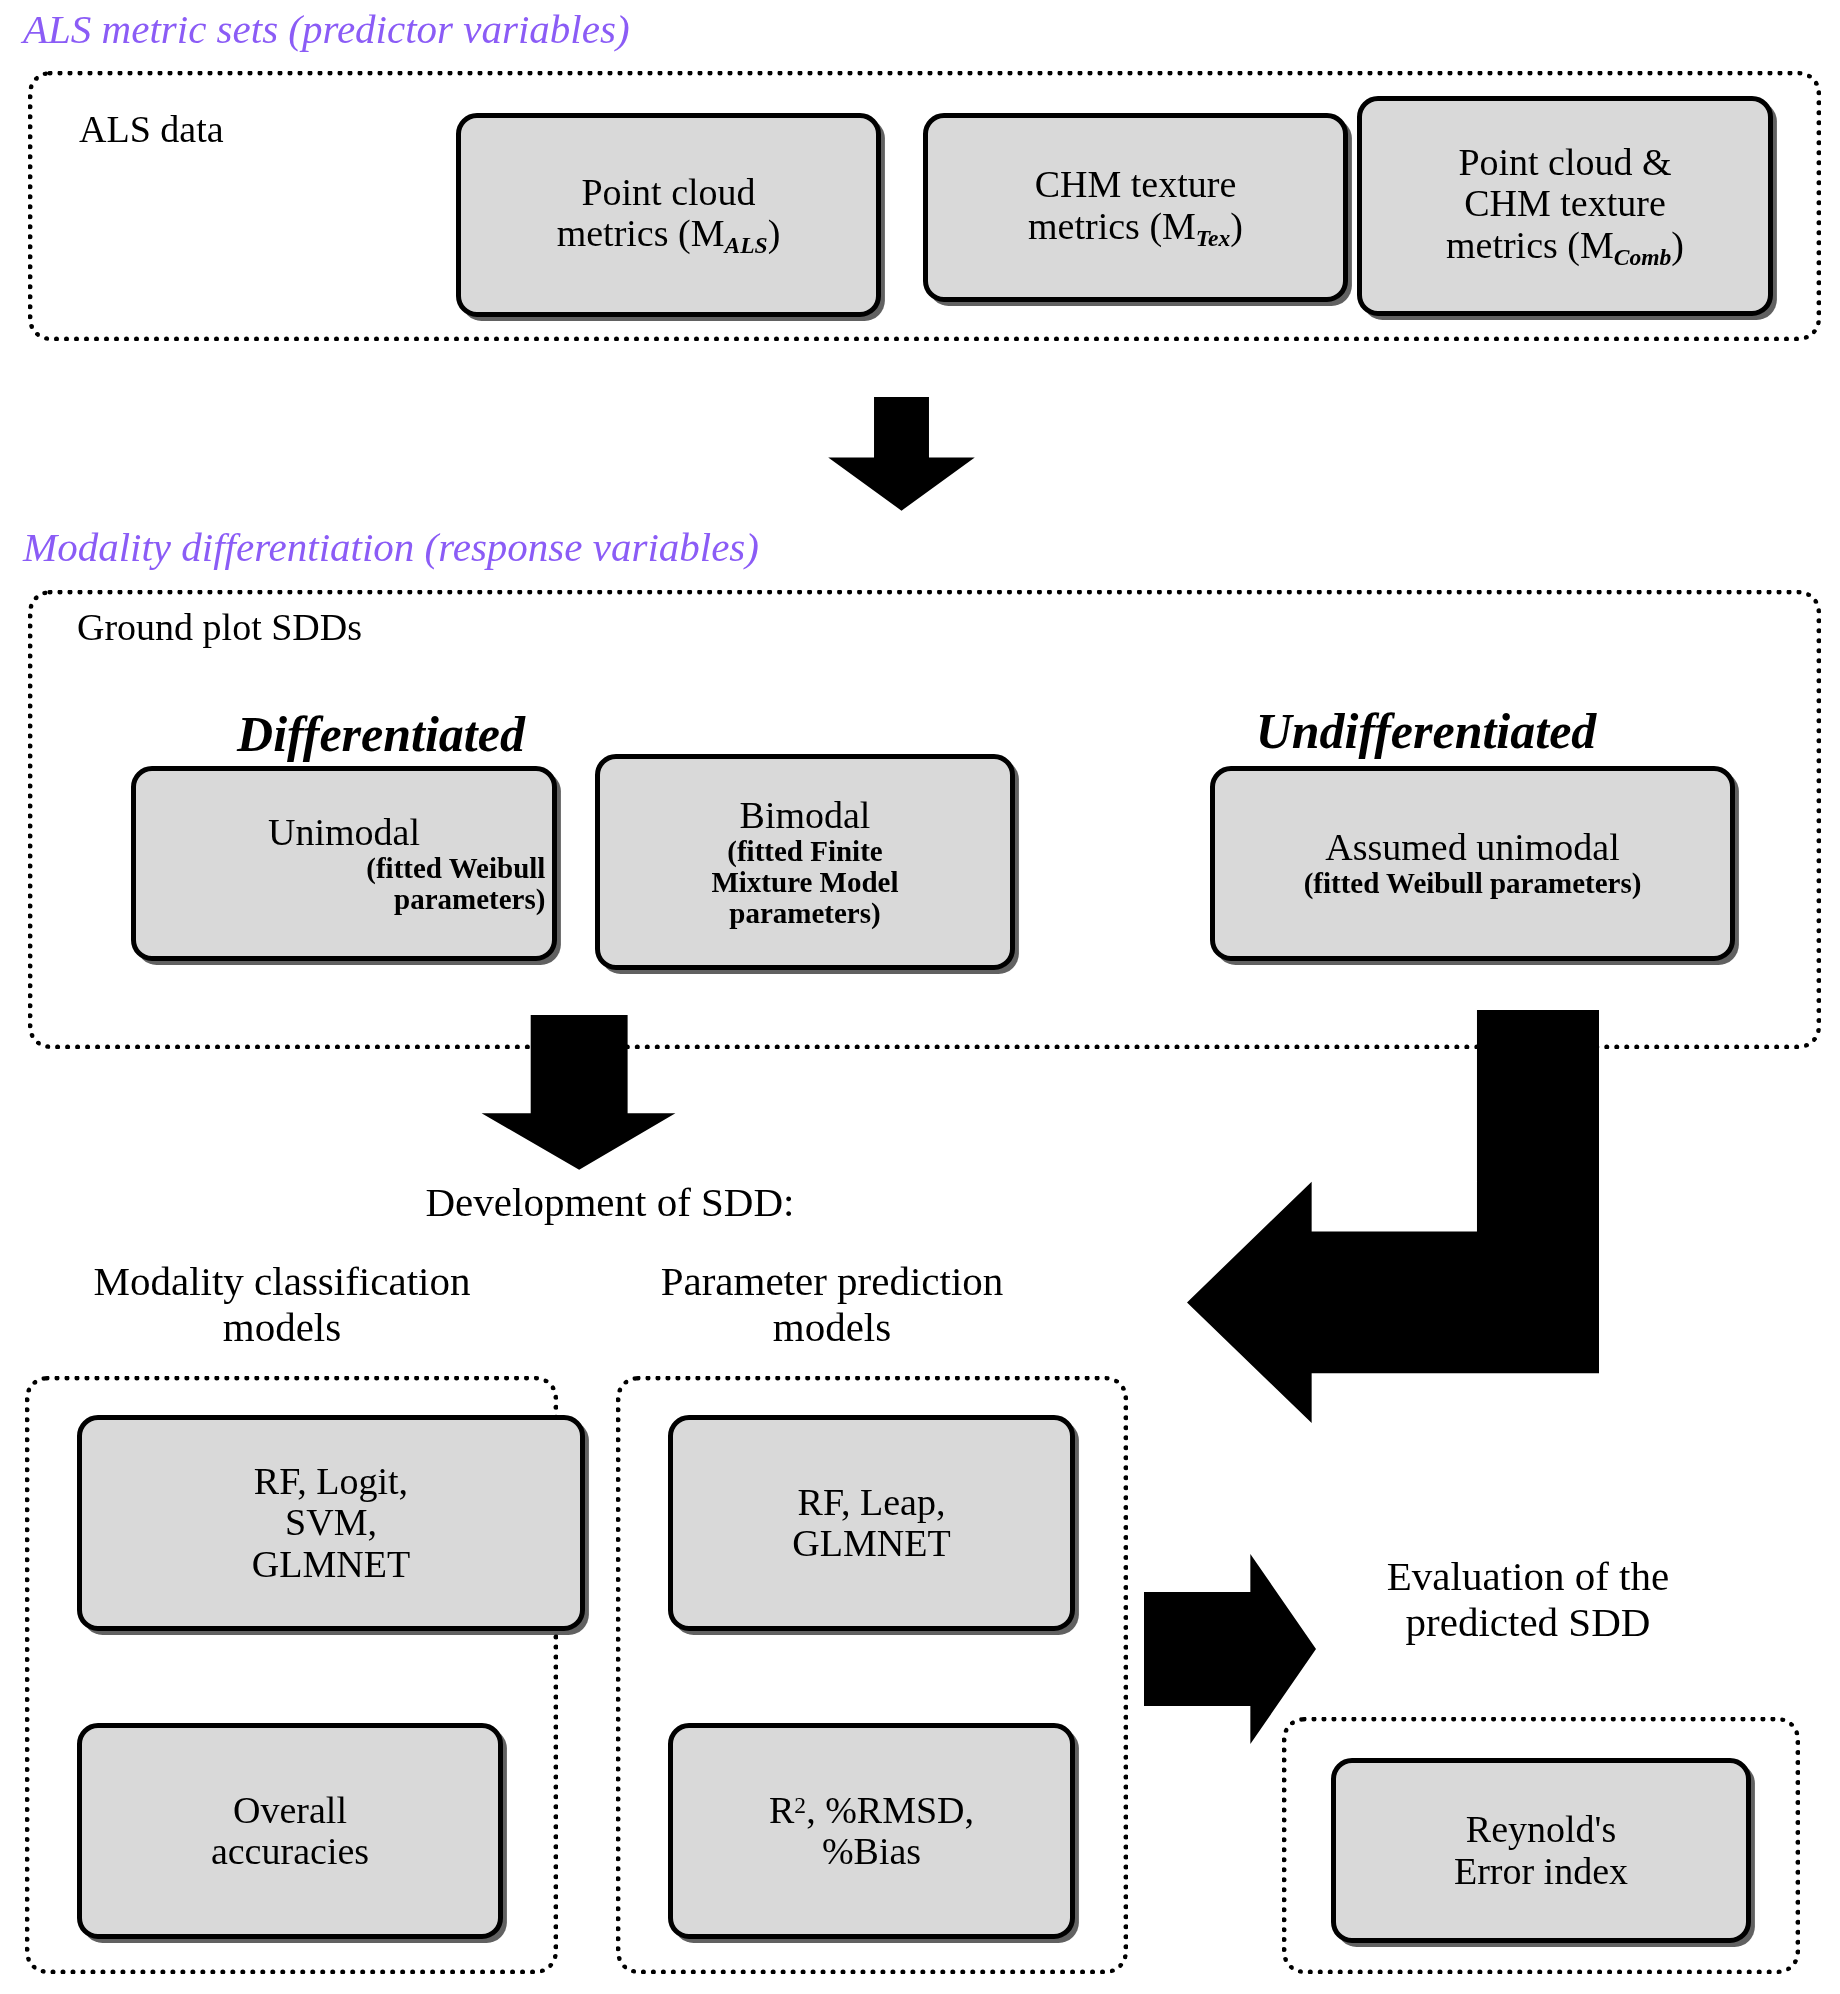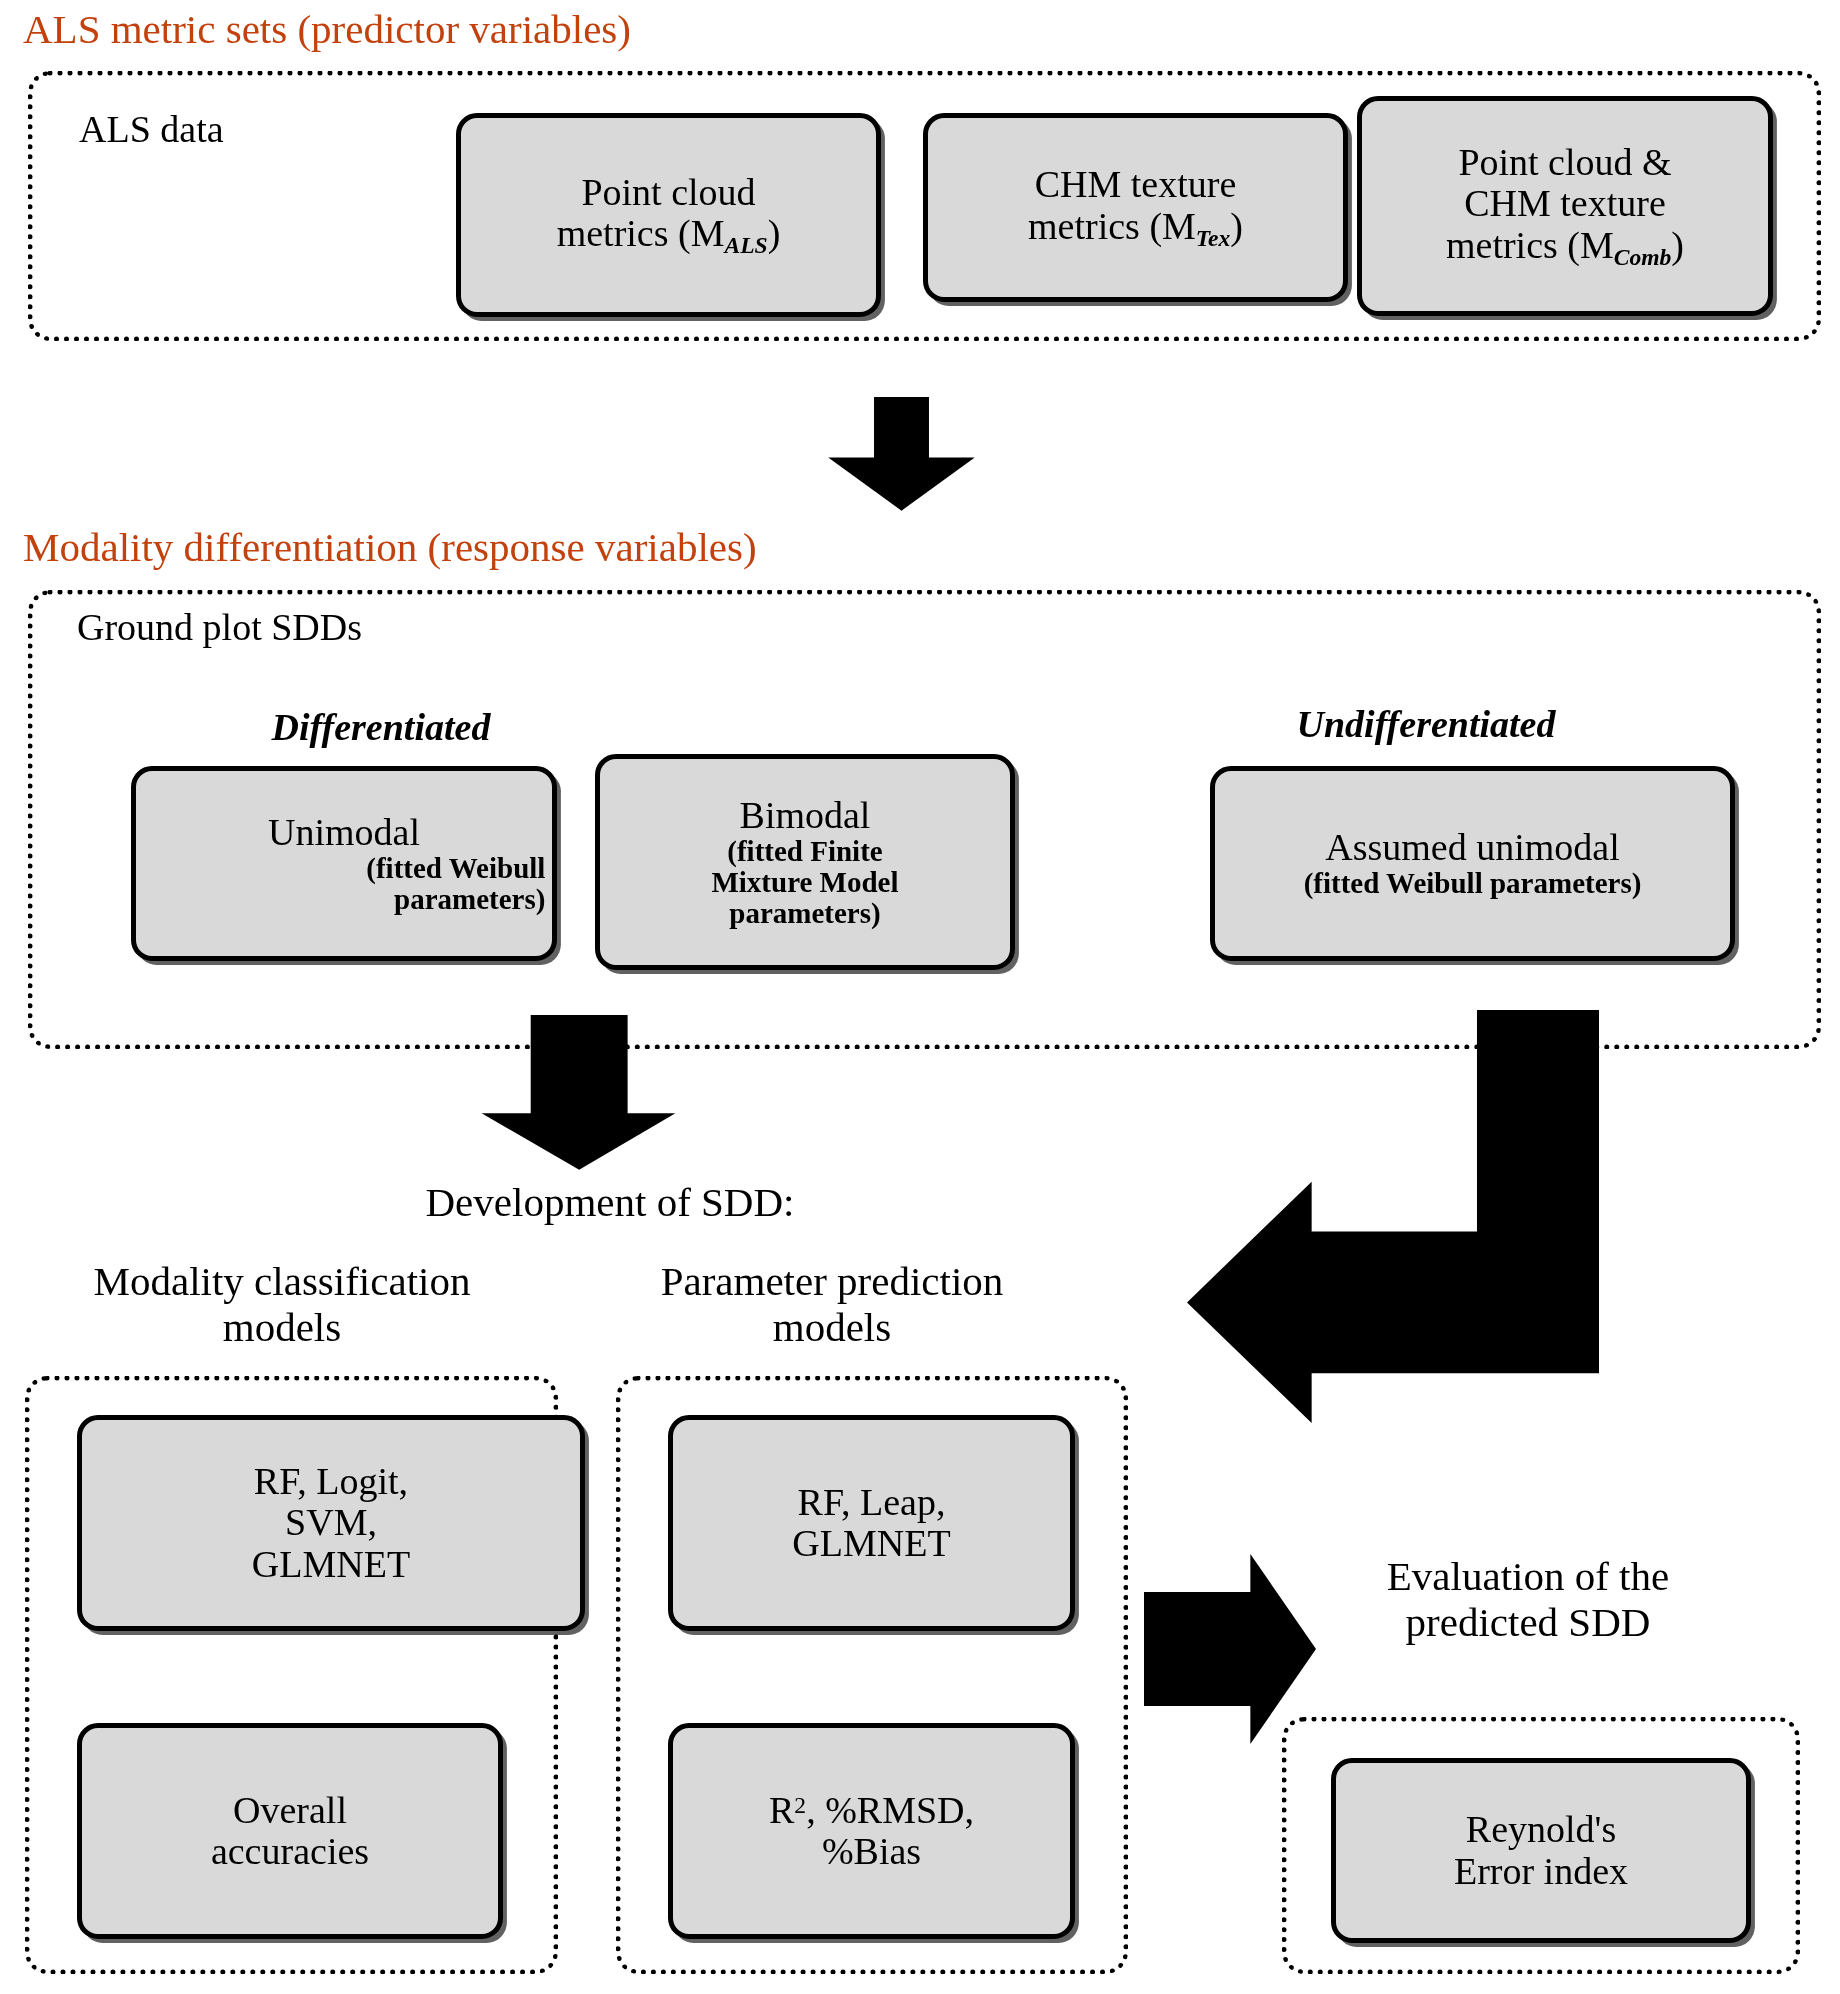--- a/index.html
+++ b/index.html
@@ -14,21 +14,22 @@
     color: #000000;
     overflow: hidden;
   }
 
   
   .section-heading {
     position: absolute;
     font-size: 41px;
     line-height: 1.1;
     white-space: nowrap;
-    color: #c2410c;
+    color: #8b5cf6;
+    font-style: italic;
   }
 
   
   .dotted-group {
     position: absolute;
     border: 5.9px dotted #000000;
     border-radius: 22px;
     box-sizing: border-box;
     background: transparent;
   }
@@ -39,21 +40,21 @@
     font-size: 38px;
     line-height: 1.05;
     white-space: nowrap;
   }
 
   
   .italic-label {
     position: absolute;
     font-style: italic;
     font-weight: bold;
-    font-size: 38px;
+    font-size: 50px;
     white-space: nowrap;
     text-align: center;
   }
 
   
   .node {
     position: absolute;
     background: #d9d9d9;
     border: 5.2px solid #000000;
     border-radius: 21px;

